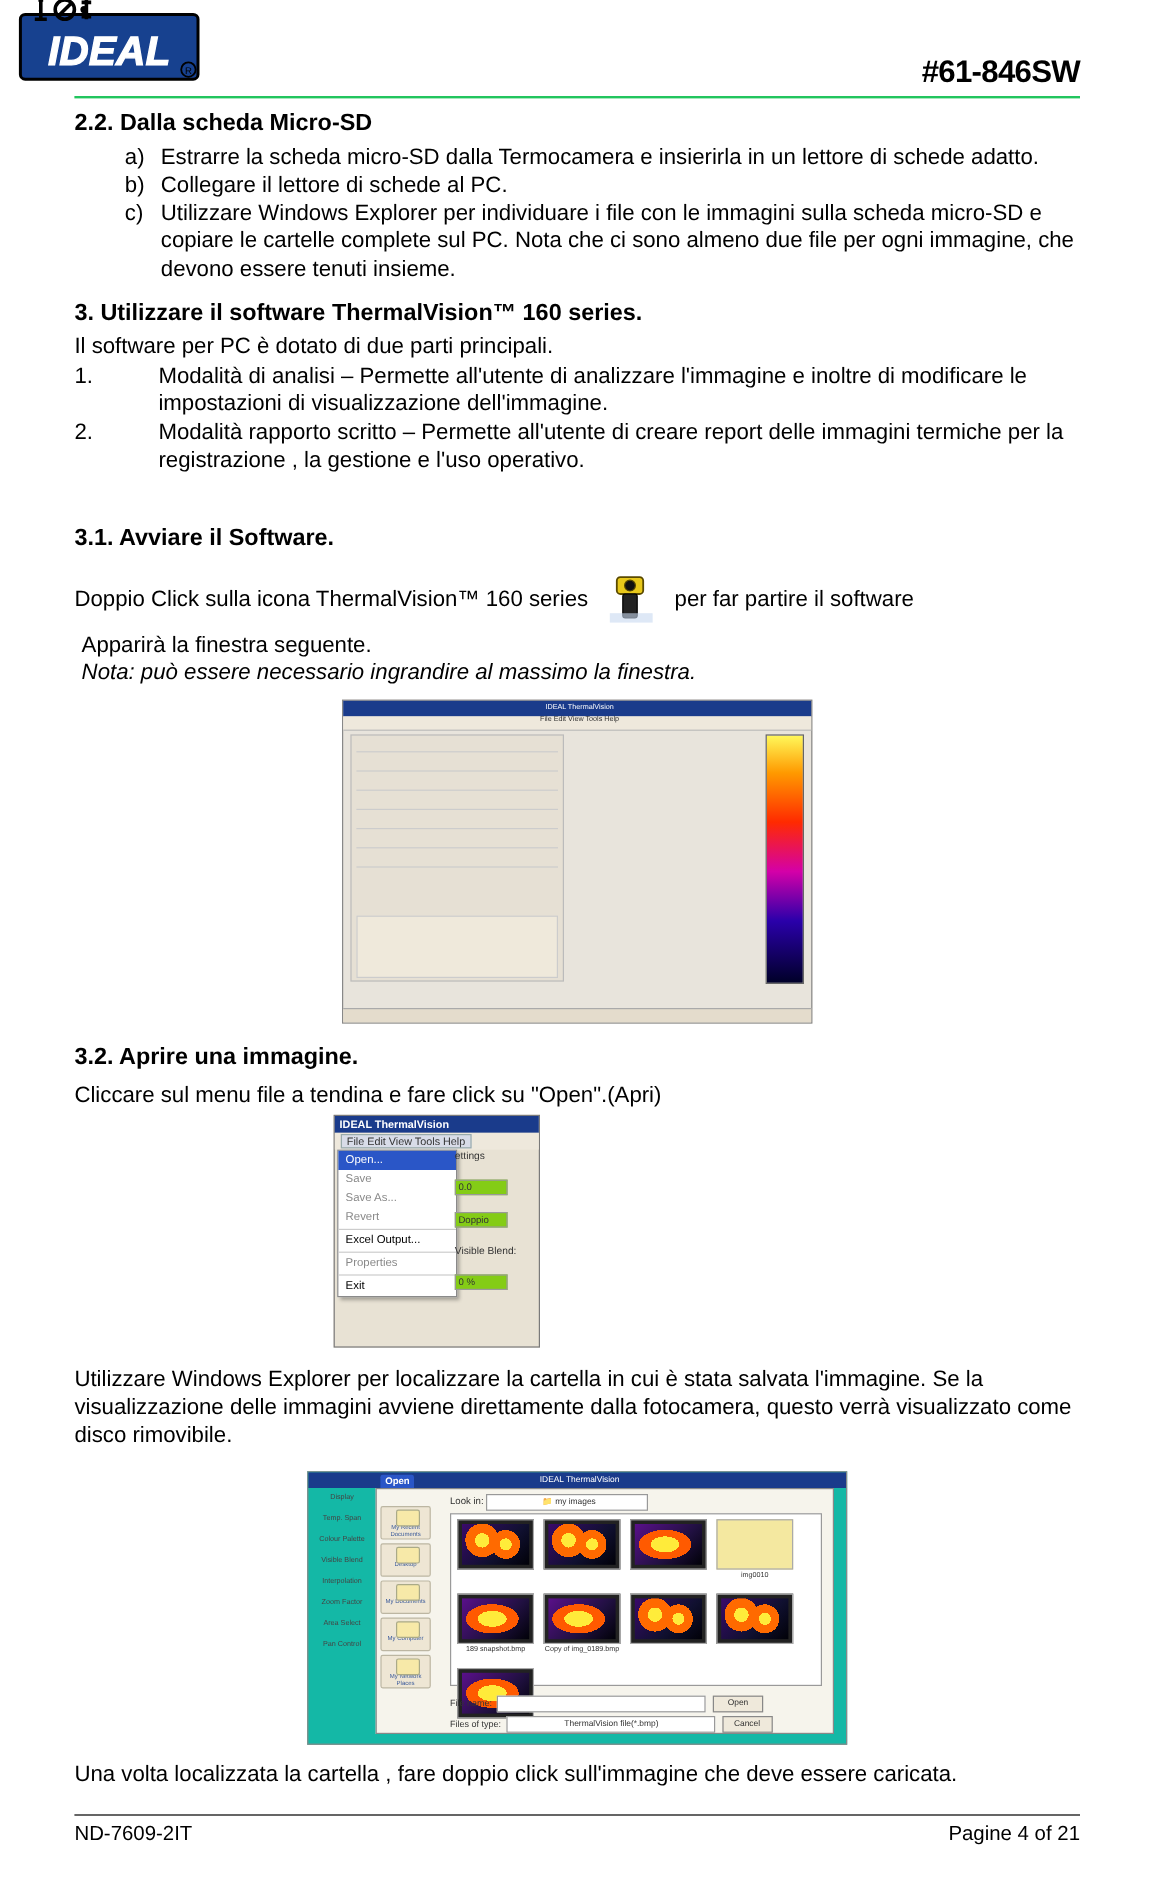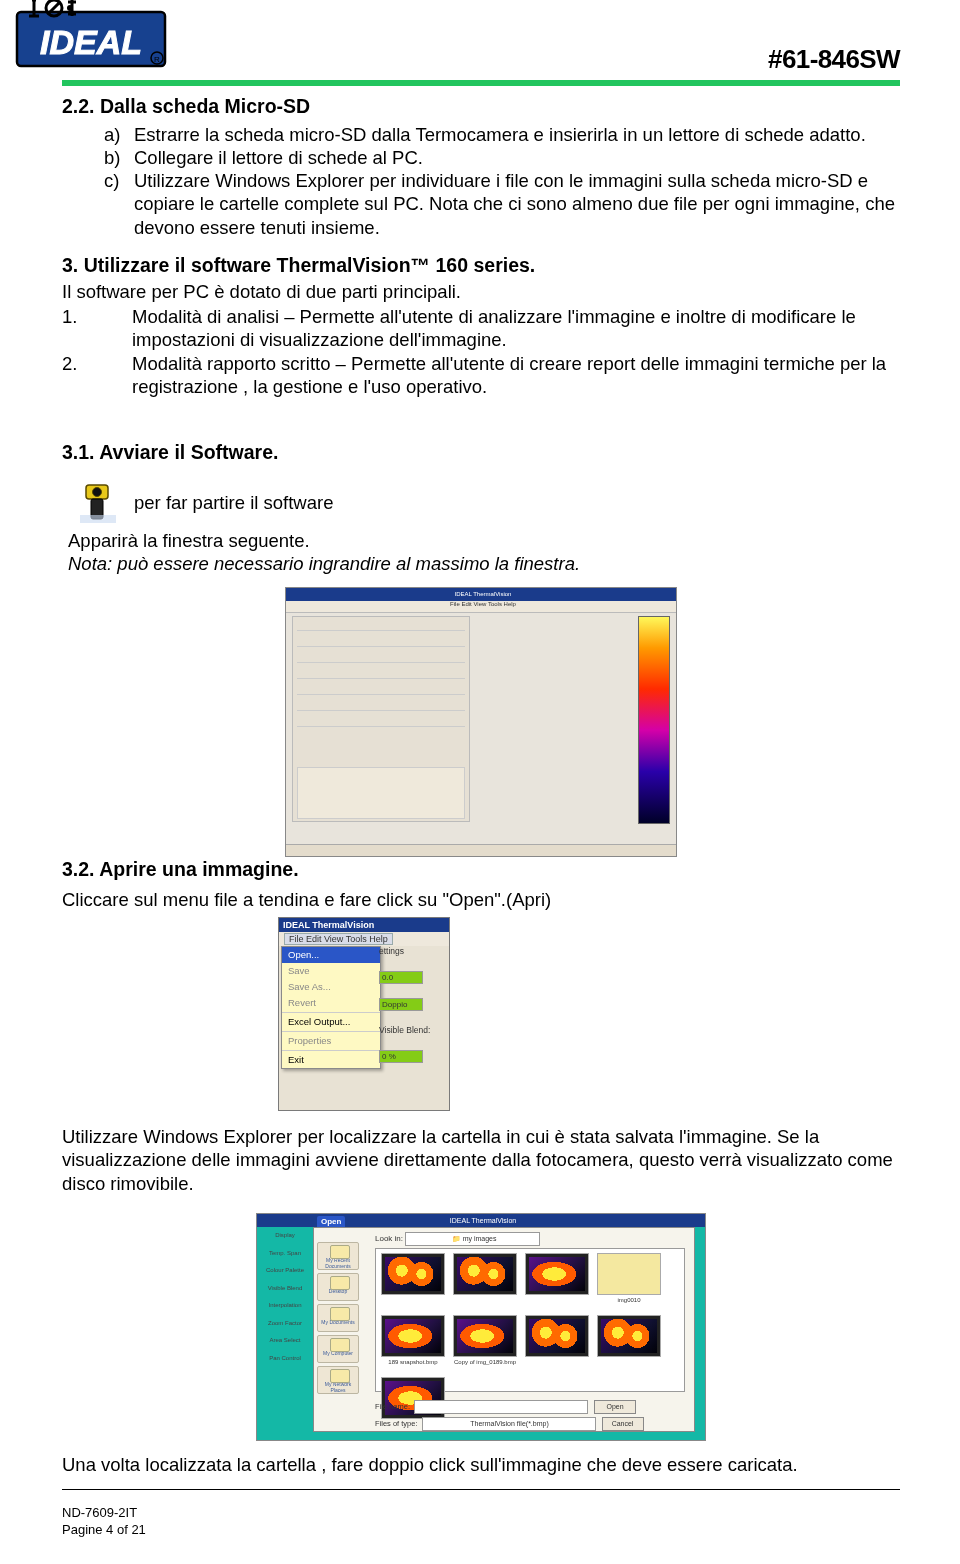--- a/index.html
+++ b/index.html
@@ -8,21 +8,21 @@
     width: 960px;
     height: 1564px;
     position: relative;
     font-family: Arial, Helvetica, sans-serif;
     color: #000;
     font-size: 18.5px;
     line-height: 1.26;
     box-sizing: border-box;
     padding: 0 60px 0 62px;
   }
-  .header-area { position: relative; height: 80px; border-bottom: 6px solid #22c55e; }
+  .header-area { position: relative; height: 80px; border-bottom: 2px solid #22c55e; }
   .logo { position: absolute; left: -48px; top: -2px; width: 154px; height: 72px; }
   .header-code { position: absolute; right: 0; bottom: 4px; font-size: 26px; font-weight: bold; letter-spacing: -0.6px; }
   .section-title { font-weight: bold; font-size: 19.5px; margin-top: 8px; }
   .sub-list { margin: 4px 0 0 42px; }
   .sub-list .row { display: flex; }
   .sub-list .marker { min-width: 30px; }
   .num-title { font-weight: bold; font-size: 19.5px; margin-top: 14px; }
   .para { margin-top: 2px; }
   .olist { margin-top: 2px; }
   .olist .row { display: flex; }
@@ -32,26 +32,26 @@
   .inline-icon { display: inline-flex; align-items: flex-end; margin: 0 18px; }
   .italic { font-style: italic; }
   .fig-wrap { text-align: center; }
   .fig1 { margin-top: 12px; display: inline-block; width: 390px; height: 268px; border: 1px solid #888; background:#e8e4dc; position: relative; }
   .fig1 .titlebar { height: 13px; background:#1a3b8b; color:#fff; font-size:6px; padding-left:4px; line-height:13px; }
   .fig1 .menubar { height: 11px; background:#eee8dc; border-bottom:1px solid #bbb; font-size:6px; padding-left:4px; color:#333; }
   .fig1 .leftpanel { position:absolute; left:6px; top:28px; width:178px; height:206px; background:#e6e0d4; border:1px solid #bbb; font-size:5px; color:#333; padding:4px; box-sizing:border-box; }
   .fig1 .leftpanel .line { margin-bottom:6px; border-bottom:1px solid #ccc; height:9px; }
   .fig1 .gradient { position:absolute; right:6px; top:28px; width:30px; height:206px; background: linear-gradient(to bottom, #fff85a 0%, #ff9a00 15%, #ff2a00 35%, #d400a8 55%, #2a00aa 75%, #000028 100%); border:1px solid #666;}
   .fig1 .statusbar { position:absolute; bottom:0; left:0; right:0; height:11px; background:#e4dccc; border-top:1px solid #aaa; font-size:5px; }
-  .sec32 { font-weight: bold; font-size: 19.5px; }
+  .sec32 { font-weight: bold; font-size: 19.5px; margin-top: 16px; }
   .fig2-wrap { margin-top: 6px; text-align: left; padding-left: 216px; }
   .fig2 { display:inline-block; width: 170px; height: 192px; border:1px solid #7a7a7a; background:#e8e2d4; position:relative; font-size:10px; }
   .fig2 .tbar { height:14px; background:#1a3b8b; color:#fff; font-size:9px; font-weight:bold; padding-left:4px; line-height:14px; }
   .fig2 .mbar { height:14px; background:#eee8dc; font-size:9px; color:#333; line-height:14px; padding-left:5px; }
-  .fig2 .dropdown { position:absolute; left:2px; top:28px; width:98px; background:#fef9c3; border:1px solid #8a8a8a; box-shadow:2px 2px 3px rgba(0,0,0,0.3); font-size:9.5px; }
+  .fig2 .dropdown { position:absolute; left:2px; top:28px; width:98px; background:#ffffff; border:1px solid #8a8a8a; box-shadow:2px 2px 3px rgba(0,0,0,0.3); font-size:9.5px; }
   .fig2 .dropdown .mi { padding:2px 6px; color:#888; }
   .fig2 .dropdown .mi.act { background:#2a56c7; color:#fff; }
   .fig2 .dropdown .mi.enabled { color:#000; }
   .fig2 .dropdown .sep { border-bottom:1px solid #ccc; margin:1px 0; height:0; }
   .fig2 .right { position:absolute; left:100px; top:28px; width:64px; font-size:8.5px; color:#333; }
   .fig2 .right .f { margin-bottom:14px; }
   .fig2 .right .box { display:inline-block; border:1px solid #999; background:#84cc16; height:11px; min-width:40px; font-size:8px; padding-left:2px; line-height:11px; vertical-align:middle; }
   .fig3-wrap { margin-top: 10px; text-align:center; }
   .fig3 { display:inline-block; width: 448px; height:226px; border:1px solid #888; background:#14b8a6; position:relative; }
   .fig3 .tbar { height:13px; background:#1a3b8b; color:#fff; font-size:7px; padding-left:4px; line-height:13px; }
@@ -68,21 +68,21 @@
   .fig3 .thumb .img { width:62px; height:40px; border:1px solid #aaa; margin:0 auto 2px; background:#222; display:flex; justify-content:center; align-items:center; }
   .fig3 .thumb .thermal { width:56px; height:34px; background: radial-gradient(circle at 30% 40%, #ffec3a 0 6px, #ff6a00 6px 14px, transparent 14px), radial-gradient(circle at 65% 50%, #ffec3a 0 5px, #ff6a00 5px 12px, transparent 12px), linear-gradient(135deg, #3a0a6a 0%, #101030 60%, #010108 100%); }
   .fig3 .thumb .therm2 { background: radial-gradient(ellipse at 45% 50%, #ffeb3a 0 12px, #ff5a00 12px 22px, transparent 22px), linear-gradient(135deg, #5a108a 0%, #201040 60%, #010108 100%); width:56px; height:34px;}
   .fig3 .bot { position:absolute; left:118px; right:20px; bottom:10px; height:30px; font-size:7.5px; color:#333; }
   .fig3 .bot .row { display:flex; align-items:center; margin-bottom:3px; }
   .fig3 .bot .fld { background:#fff; border:1px solid #999; height:12px; width:170px; margin-left:4px; font-size:7px; padding-left:2px; line-height:12px; }
   .fig3 .bot .btn { width:40px; height:12px; background:#efe9db; border:1px solid #888; font-size:7px; text-align:center; margin-left:6px; line-height:12px;}
   .fig3 .leftlabels { position:absolute; left:4px; top:18px; width:48px; font-size:6px; color:#444; }
   .fig3 .leftlabels div { margin-bottom:10px; }
   .last-para { margin-top: 12px; }
-  .footer { position: absolute; bottom: 26px; left: 62px; right: 60px; border-top: 1px solid #000; padding-top: 15px; font-size: 13px; display:flex; justify-content:space-between;flex-direction:column; }
+  .footer { position: absolute; bottom: 26px; left: 62px; right: 60px; border-top: 1px solid #000; padding-top: 4px; font-size: 17px; display:flex; justify-content:space-between; }
 </style>
 </head>
 <body>
 
 <div class="header-area">
   <svg class="logo" viewBox="0 0 154 72">
     <rect x="3" y="14" width="148" height="54" rx="4" fill="#17418f" stroke="#000" stroke-width="2.5"></rect>
     <text x="77" y="56" text-anchor="middle" font-family="Arial Black, Arial" font-weight="900" font-size="34" fill="#fff" stroke="#fff" stroke-width="1" style="font-style:italic">IDEAL</text>
     <circle cx="143" cy="60" r="6" fill="none" stroke="#000" stroke-width="1.5"></circle>
     <text x="143" y="64" text-anchor="middle" font-size="8" font-family="Arial" fill="#000">R</text>
@@ -119,20 +119,21 @@
       <div>Modalità di analisi  – Permette all'utente di analizzare l'immagine e inoltre di modificare le impostazioni di visualizzazione dell'immagine.</div>
     </div>
   <div class="row">
       <div class="num">2.</div>
       <div>Modalità rapporto scritto – Permette  all'utente di creare report delle immagini termiche per la registrazione , la gestione e l'uso operativo.</div>
     </div>
 </div>
 
 <div class="sec31">3.1. Avviare il Software.</div>
 <div class="launch-line">
+  <span>Doppio  Click sulla icona  ThermalVision™ 160 series</span>
   <span class="inline-icon">
     <svg width="36" height="40" viewBox="0 0 36 40">
       <rect x="6" y="2" width="22" height="14" rx="3" fill="#e8c81a" stroke="#5a4a00" stroke-width="1.5"></rect>
       <circle cx="17" cy="9" r="4.5" fill="#111" stroke="#5a4a00"></circle>
       <rect x="11" y="16" width="12" height="20" rx="2" fill="#222" stroke="#000"></rect>
       <rect x="0" y="32" width="36" height="8" fill="#c8d8f0" opacity="0.6"></rect>
     </svg>
   </span>
   <span>per far partire il software</span>
 </div>

